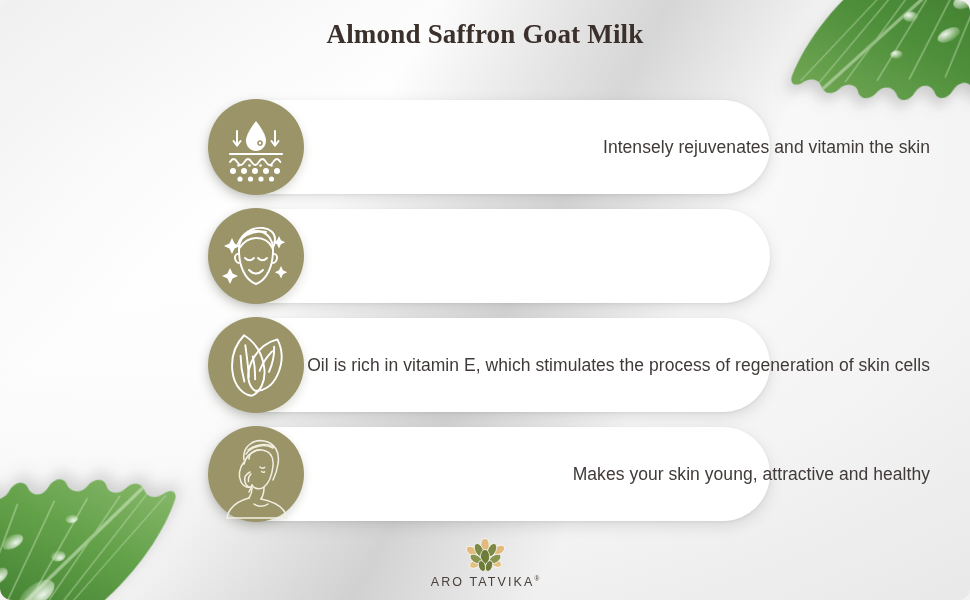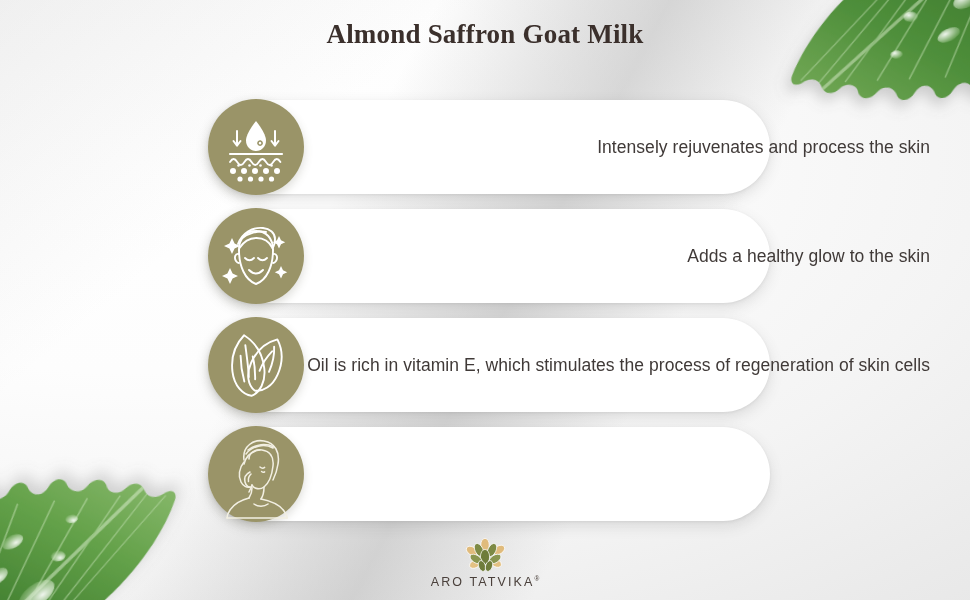--- a/index.html
+++ b/index.html
@@ -15,20 +15,21 @@
         rgba(255,255,255,0) 0%,
         rgba(255,255,255,0) 34%,
         rgba(168,168,168,0.30) 46%,
         rgba(150,150,150,0.36) 52%,
         rgba(255,255,255,0) 66%,
         rgba(255,255,255,0) 100%),
       linear-gradient(140deg,
         rgba(190,190,190,0.22) 0%,
         rgba(255,255,255,0) 28%),
       radial-gradient(150% 120% at 14% 26%, #ffffff 0%, #fdfdfd 30%, #f4f4f4 58%, #eaeaea 80%, #e2e2e2 100%);
+    border-radius: 12px;
   }
   
   .leaf{position:absolute;pointer-events:none;}
   .leaf-tr{top:-78px;right:-86px;width:310px;height:255px;transform:rotate(-6deg);}
   .leaf-bl{left:-96px;bottom:-62px;width:320px;height:262px;transform:rotate(172deg);}
 
   
   .title{
     position:absolute;top:18px;left:0;width:970px;
     text-align:center;
@@ -215,21 +216,21 @@
   </div>
 
   <div class="title">
     <span>Almond Saffron Goat Milk</span>
   </div>
 
   <div class="rows">
 
     <div class="row">
       <div class="pill"></div>
-      <div class="pill-text">Intensely rejuvenates and process the skin</div>
+      <div class="pill-text">Intensely rejuvenates and vitamin the skin</div>
       <div class="badge">
         <div class="disc"></div>
         <svg viewBox="0 0 96 96">
           <g fill="none" stroke="#ffffff" stroke-width="2" stroke-linecap="round" stroke-linejoin="round">
 
             <path d="M48 22 C48 22 58 34 58 41.5 C58 47.6 53.5 52 48 52 C42.5 52 38 47.6 38 41.5 C38 34 48 22 48 22 Z" fill="#ffffff" stroke="none"></path>
             <path d="M52 42 a2.1 2.1 0 1 0 0.1 0" stroke="#9a9468" stroke-width="1.6" fill="none"></path>
 
             <path d="M29 32 L29 46"></path>
             <path d="M25.5 42 L29 46.6 L32.5 42"></path>
@@ -254,21 +255,20 @@
               <circle cx="42.5" cy="80" r="2.6"></circle>
             <circle cx="53" cy="80" r="2.6"></circle>
               <circle cx="63.5" cy="80" r="2.6"></circle>
           </g>
         </svg>
       </div>
     </div>
 
     <div class="row">
       <div class="pill"></div>
-      <div class="pill-text">Adds a healthy glow to the skin</div>
       <div class="badge">
         <div class="disc"></div>
         <svg viewBox="0 0 96 96">
           <g fill="none" stroke="#ffffff" stroke-width="1.9" stroke-linecap="round" stroke-linejoin="round">
 
             <path d="M31 42 C31 58 37 72 48 76 C59 72 65 58 65 42"></path>
             <path d="M31 42 C31 30 38 23 48 23 C58 23 65 30 65 42"></path>
 
             <path d="M31 46 C27 45 26 50 28 53 C29.5 55.2 31 55 31 55"></path>
             <path d="M65 46 C69 45 70 50 68 53 C66.5 55.2 65 55 65 55"></path>
@@ -312,20 +312,21 @@
               <path d="M34 38 C33 47 33.4 56 34.6 64"></path>
               <path d="M46 40 C47 48 46.6 56 45.6 63"></path>
             </g>
           </g>
         </svg>
       </div>
     </div>
 
     <div class="row">
       <div class="pill"></div>
+      <div class="pill-text">Makes your skin young, attractive and healthy</div>
       <div class="badge">
         <div class="disc"></div>
         <svg viewBox="0 0 96 96">
           <g fill="none" stroke="#f2efe2" stroke-width="1.55" stroke-linecap="round" stroke-linejoin="round">
 
             <path d="M36 34 C34 20 46 13 56 15 C67 17 72 26 70 38 C69 45 67 50 65 54"></path>
 
             <path d="M38 28 C44 20 56 17 65 22"></path>
             <path d="M40 24 C48 18 58 17 66 21"></path>
             <path d="M36 38 C38 30 44 25 52 24"></path>

